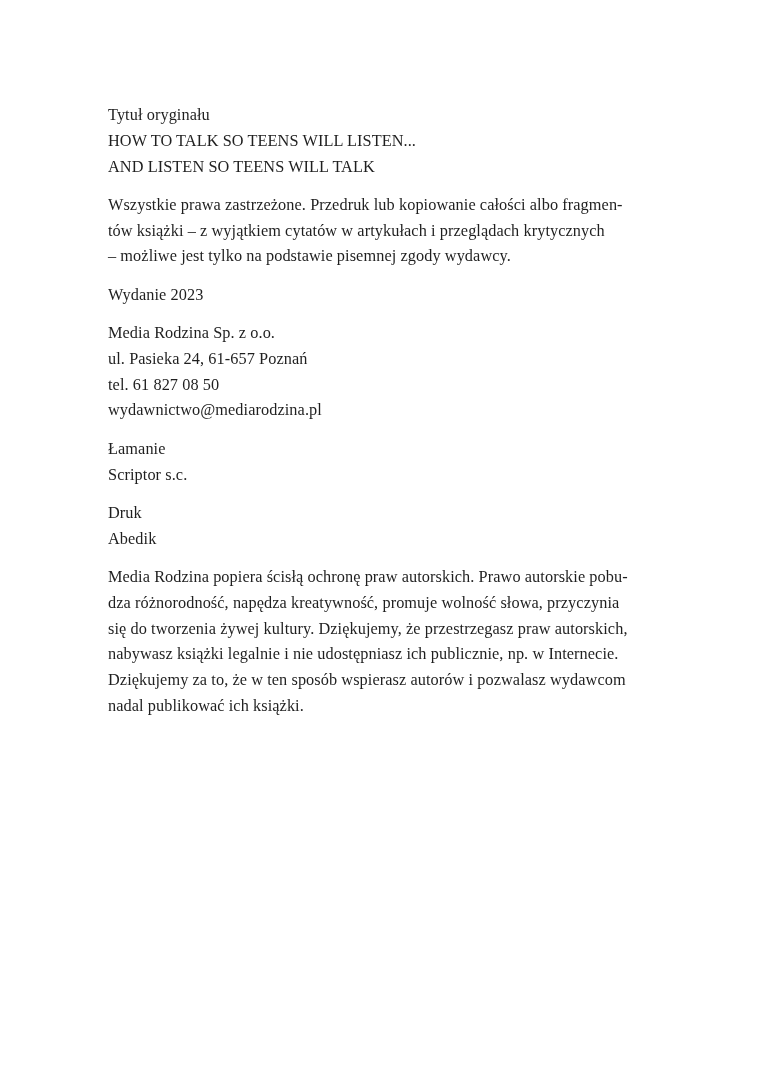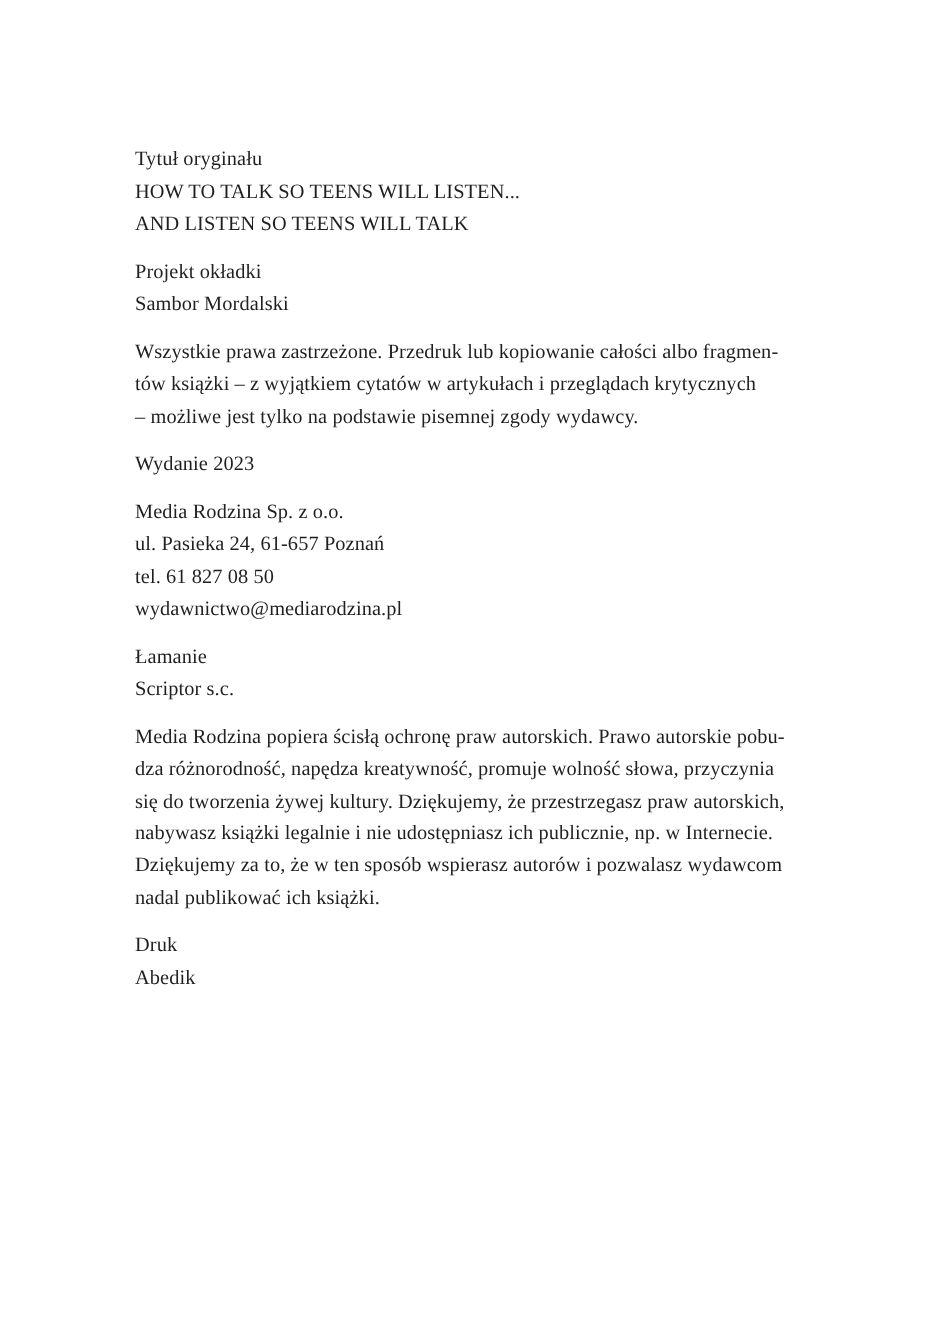--- a/index.html
+++ b/index.html
@@ -23,21 +23,21 @@
     left: 0;
     top: 0;
     width: 760px;
     height: 1075px;
     background: #ffffff;
   }
 
   .imprint {
     position: absolute;
     left: 108px;
-    top: 114px;
+    top: 102px;
     width: 560px;
   }
 
   .block {
     margin: 0 0 12.5px 0;
     padding: 0;
     font-size: 16.3px;
     line-height: 25.8px;
     color: #1f1f1f;
     text-align: left;
@@ -71,43 +71,41 @@
 <body>
 
 <div class="page">
   <div class="imprint">
 
     <p class="block block--title-original block--caps">Tytuł oryginału
 HOW TO TALK SO TEENS WILL LISTEN...
 AND LISTEN SO TEENS WILL TALK</p>
 
 
-    <p class="block">Projekt okładki
-Sambor Mordalski</p>
 
 
     <p class="block block--para">Wszystkie prawa zastrzeżone. Przedruk lub kopiowanie całości albo fragmen-
 tów książki – z wyjątkiem cytatów w artykułach i przeglądach krytycznych
 – możliwe jest tylko na podstawie pisemnej zgody wydawcy.</p>
 
 
     <p class="block">Wydanie 2023</p>
 
     <p class="block">Media Rodzina Sp. z o.o.
 ul. Pasieka 24, 61-657 Poznań
 tel. 61 827 08 50
 wydawnictwo@mediarodzina.pl</p>
 
     <p class="block">Łamanie
 Scriptor s.c.</p>
 
+    <p class="block">Druk
+Abedik</p>
+
     <p class="block block--para">Media Rodzina popiera ścisłą ochronę praw autorskich. Prawo autorskie pobu-
 dza różnorodność, napędza kreatywność, promuje wolność słowa, przyczynia
 się do tworzenia żywej kultury. Dziękujemy, że przestrzegasz praw autorskich,
 nabywasz książki legalnie i nie udostępniasz ich publicznie, np. w Internecie.
 Dziękujemy za to, że w ten sposób wspierasz autorów i pozwalasz wydawcom
 nadal publikować ich książki.</p>
 
-    <p class="block">Druk
-Abedik</p>
-
   </div>
 </div>
 
 </body></html>

